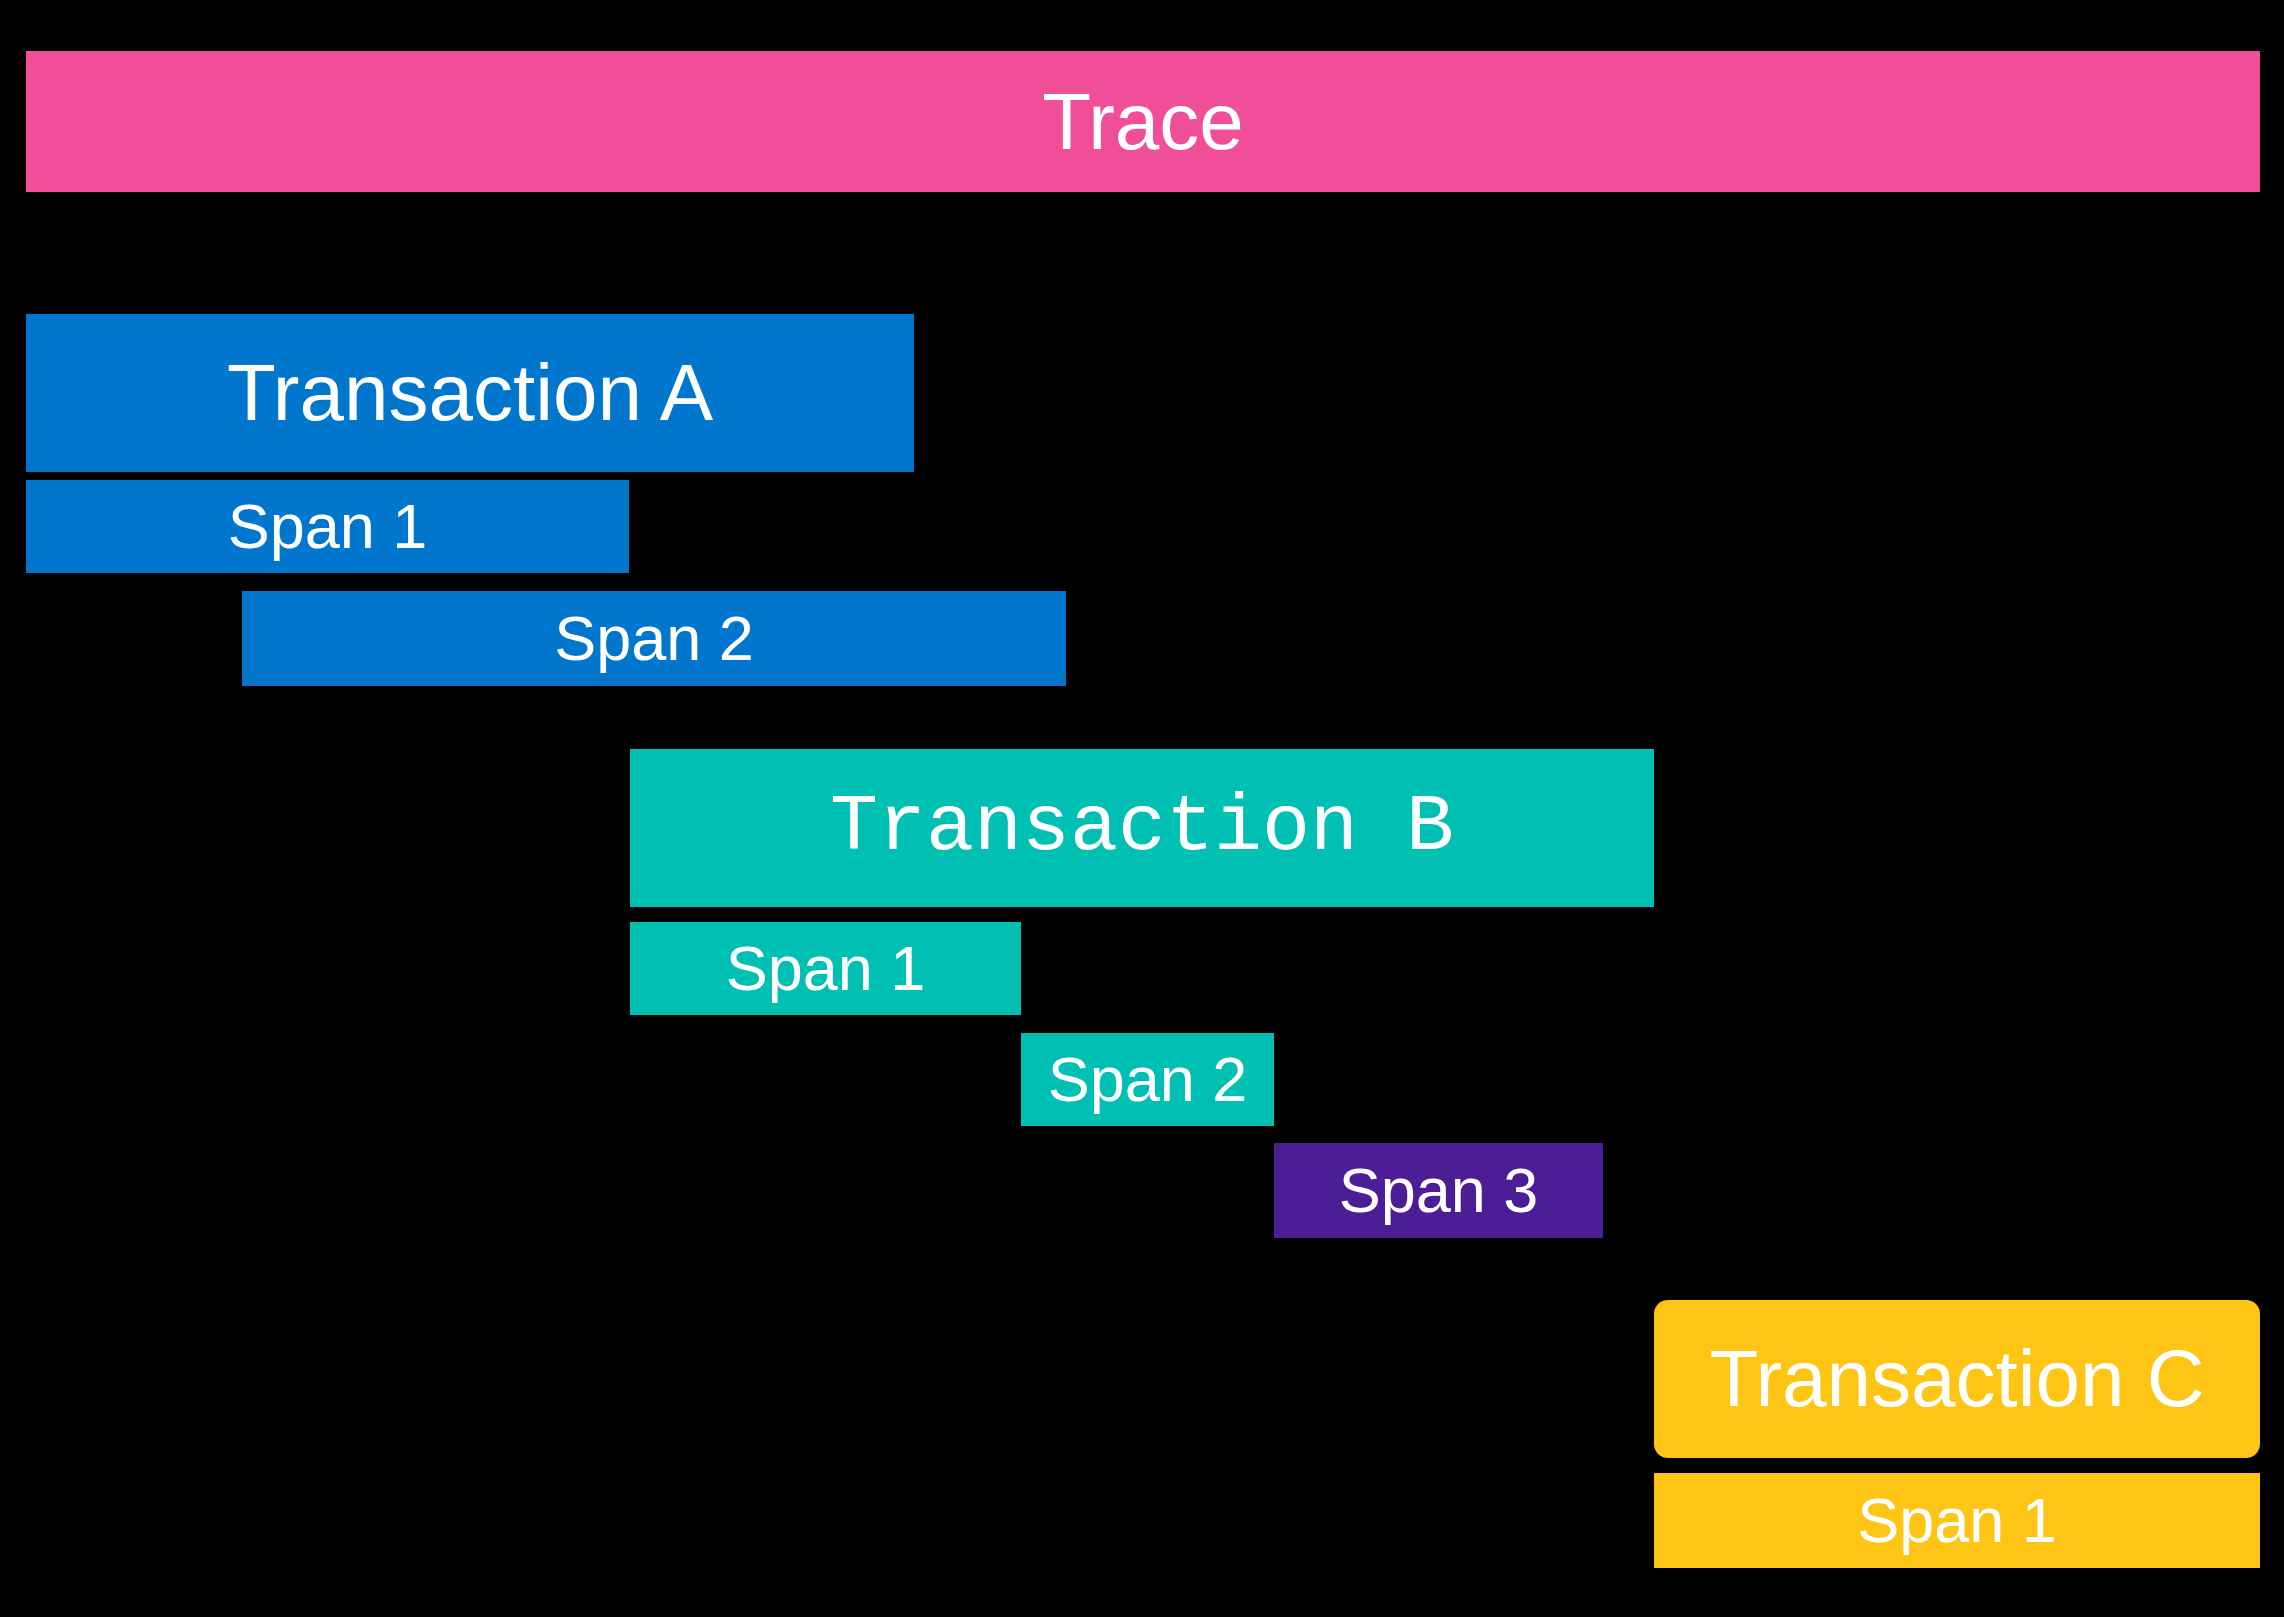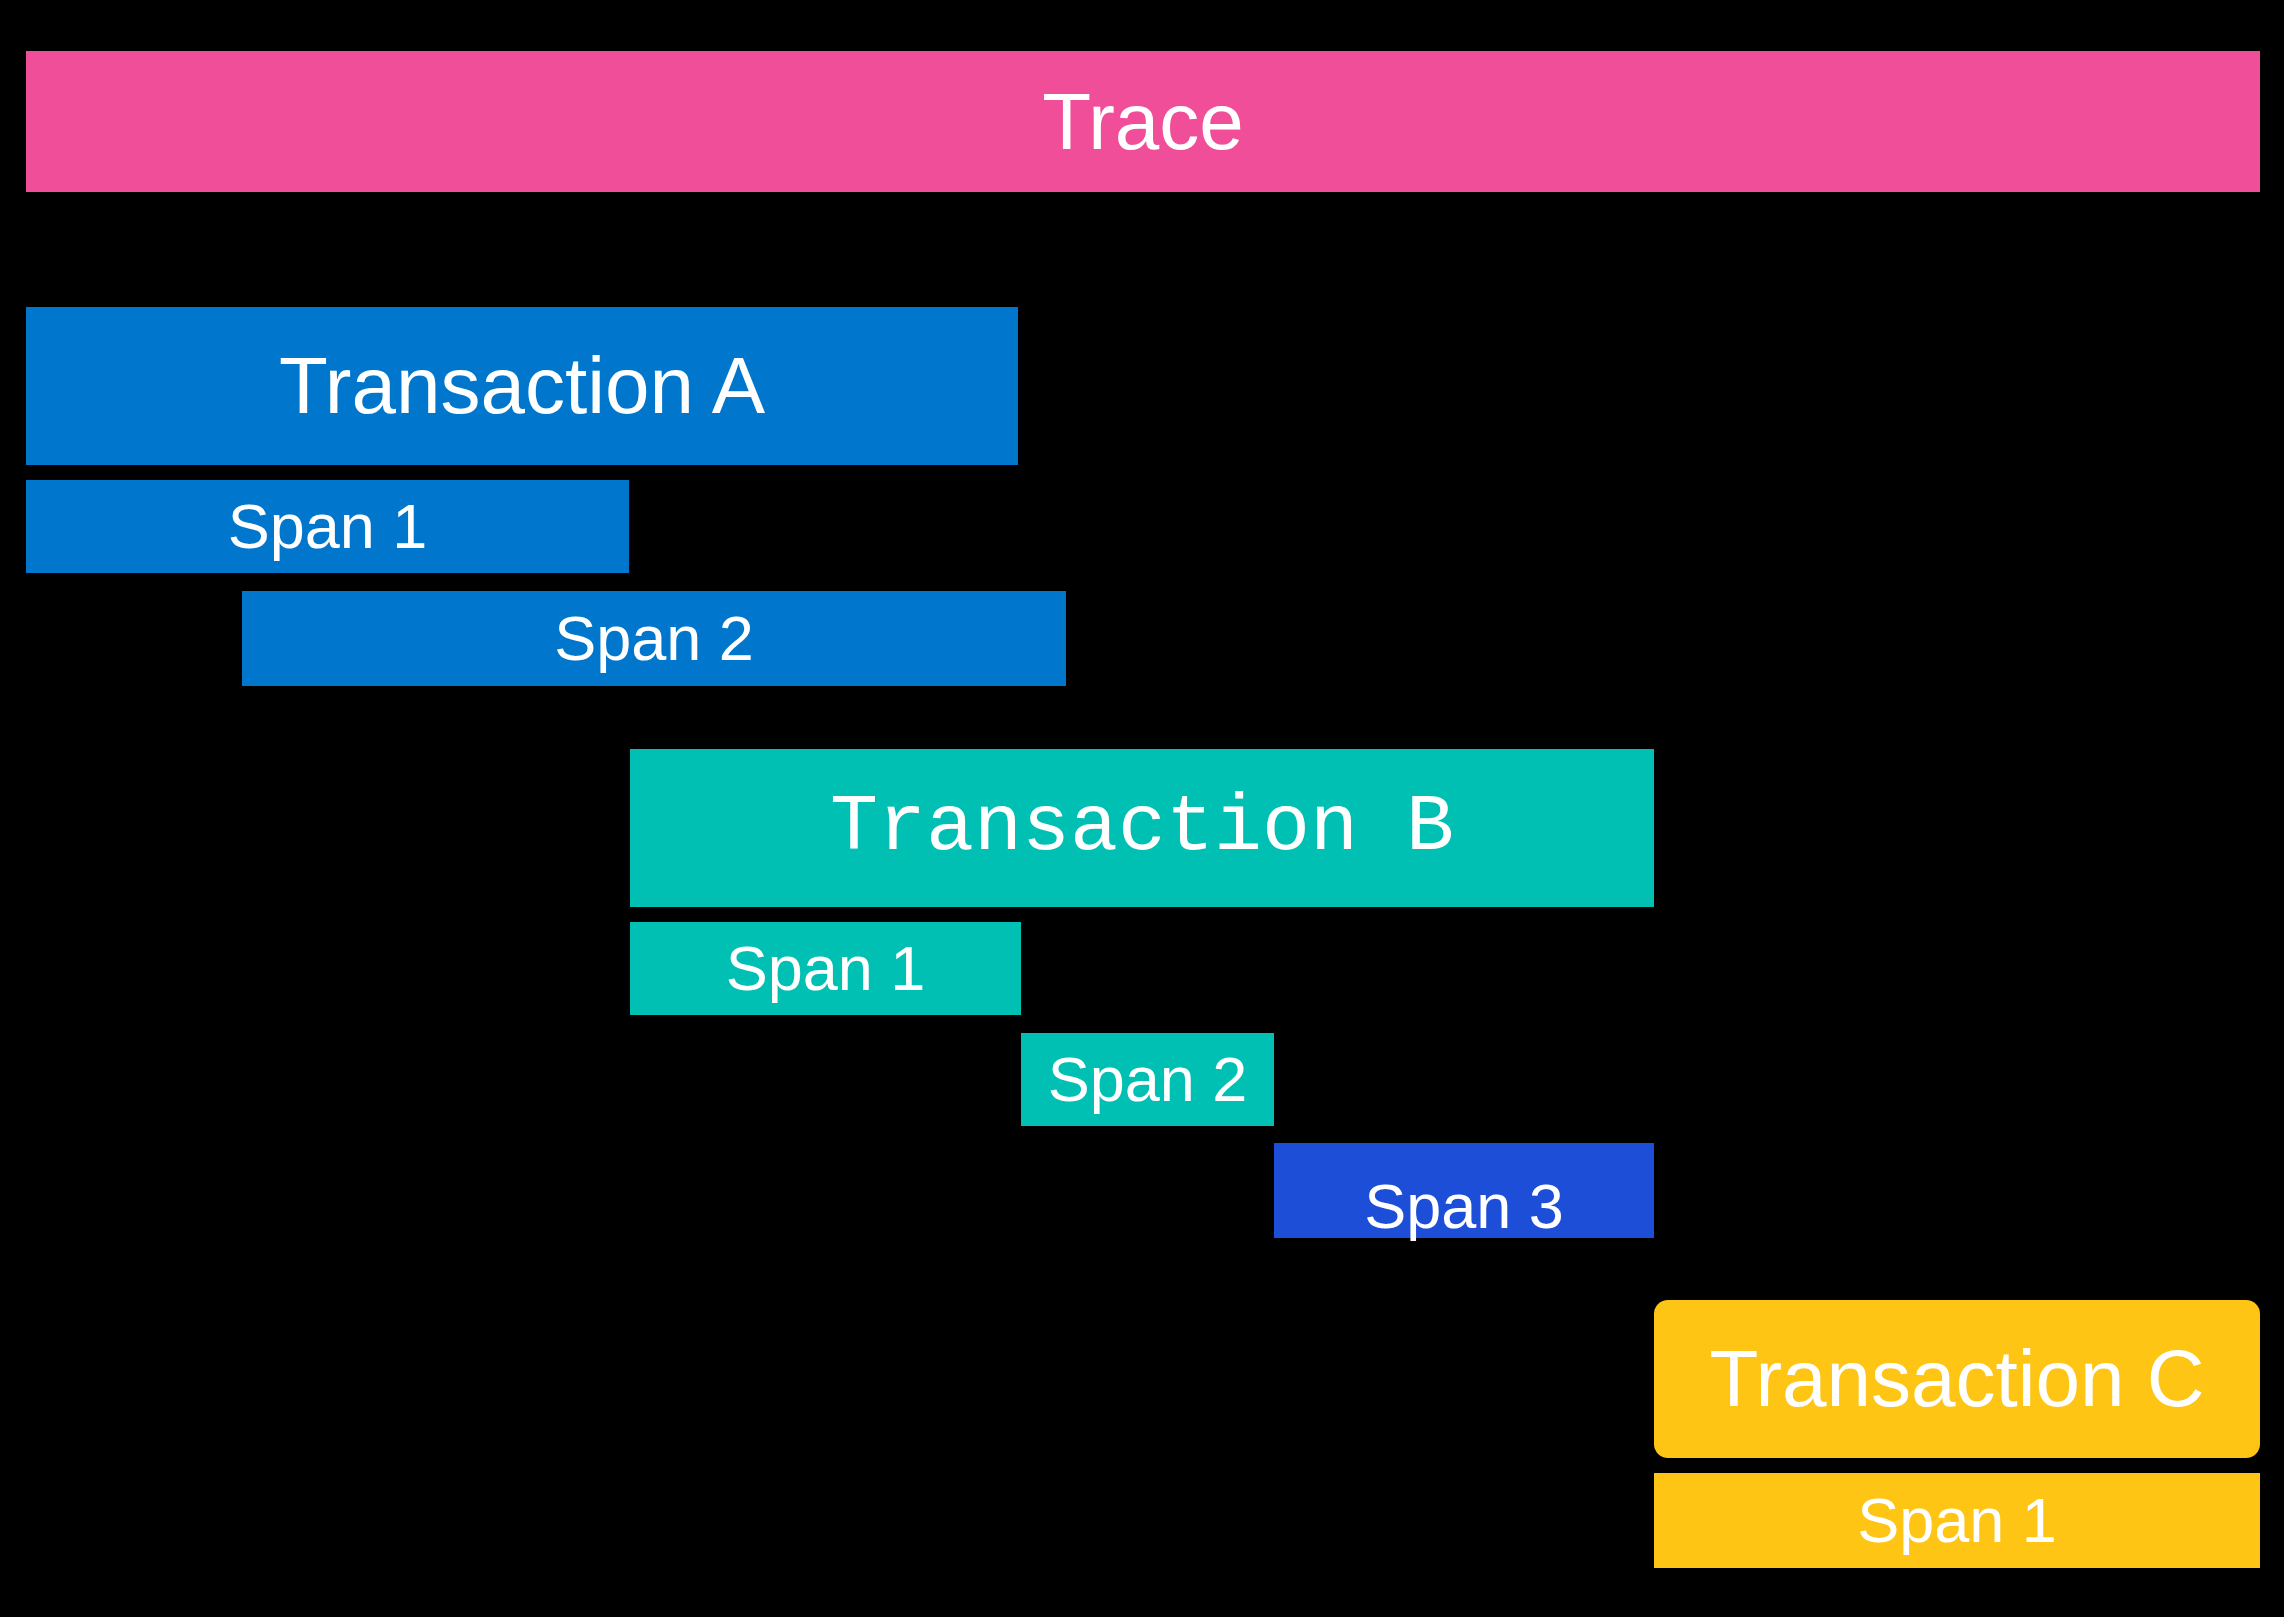--- a/index.html
+++ b/index.html
@@ -29,21 +29,21 @@
 </style>
 </head>
 <body>
 
 <div class="stage" style="width: 2284px; height: 1618px; background: rgb(0, 0, 0);">
 
     <div class="bar" style="left: 26px; top: 51px; width: 2234px; height: 141px; background: rgb(240, 78, 152);">
       <span class="bar-label" style="font-size: 80px; color: rgb(255, 255, 255);">Trace</span>
     </div>
 
-    <div class="bar" style="left: 26px; top: 307px; width: 992px; height: 158px; background: rgb(0, 119, 204);">
+    <div class="bar" style="left: 26px; top: 314px; width: 888px; height: 158px; background: rgb(0, 119, 204);">
       <span class="bar-label" style="font-size: 80px; color: rgb(255, 255, 255);">Transaction A</span>
     </div>
 
     <div class="bar" style="left: 26px; top: 480px; width: 603px; height: 93px; background: rgb(0, 119, 204);">
       <span class="bar-label" style="font-size: 63px; color: rgb(255, 255, 255);">Span 1</span>
     </div>
 
     <div class="bar" style="left: 242px; top: 591px; width: 824px; height: 95px; background: rgb(0, 119, 204);">
       <span class="bar-label" style="font-size: 63px; color: rgb(255, 255, 255);">Span 2</span>
     </div>
@@ -53,21 +53,21 @@
     </div>
 
     <div class="bar" style="left: 630px; top: 922px; width: 391px; height: 93px; background: rgb(0, 191, 179);">
       <span class="bar-label" style="font-size: 63px; color: rgb(255, 255, 255);">Span 1</span>
     </div>
 
     <div class="bar" style="left: 1021px; top: 1033px; width: 253px; height: 93px; background: rgb(0, 191, 179);">
       <span class="bar-label" style="font-size: 63px; color: rgb(255, 255, 255);">Span 2</span>
     </div>
 
-    <div class="bar" style="left: 1274px; top: 1143px; width: 380px; height: 95px; background: #1d4ed8; align-items: flex-end;">
+    <div class="bar" style="left: 1274px; top: 1143px; width: 329px; height: 95px; background: #4c1d95;">
       <span class="bar-label" style="font-size: 63px; color: rgb(255, 255, 255);">Span 3</span>
     </div>
 
     <div class="bar" style="left: 1654px; top: 1300px; width: 606px; height: 158px; background: rgb(254, 197, 20); border-radius: 14px;">
       <span class="bar-label" style="font-size: 80px; color: rgb(255, 255, 255);">Transaction C</span>
     </div>
 
     <div class="bar" style="left: 1654px; top: 1473px; width: 606px; height: 95px; background: rgb(254, 197, 20);">
       <span class="bar-label" style="font-size: 63px; color: rgb(255, 255, 255);">Span 1</span>
     </div>

